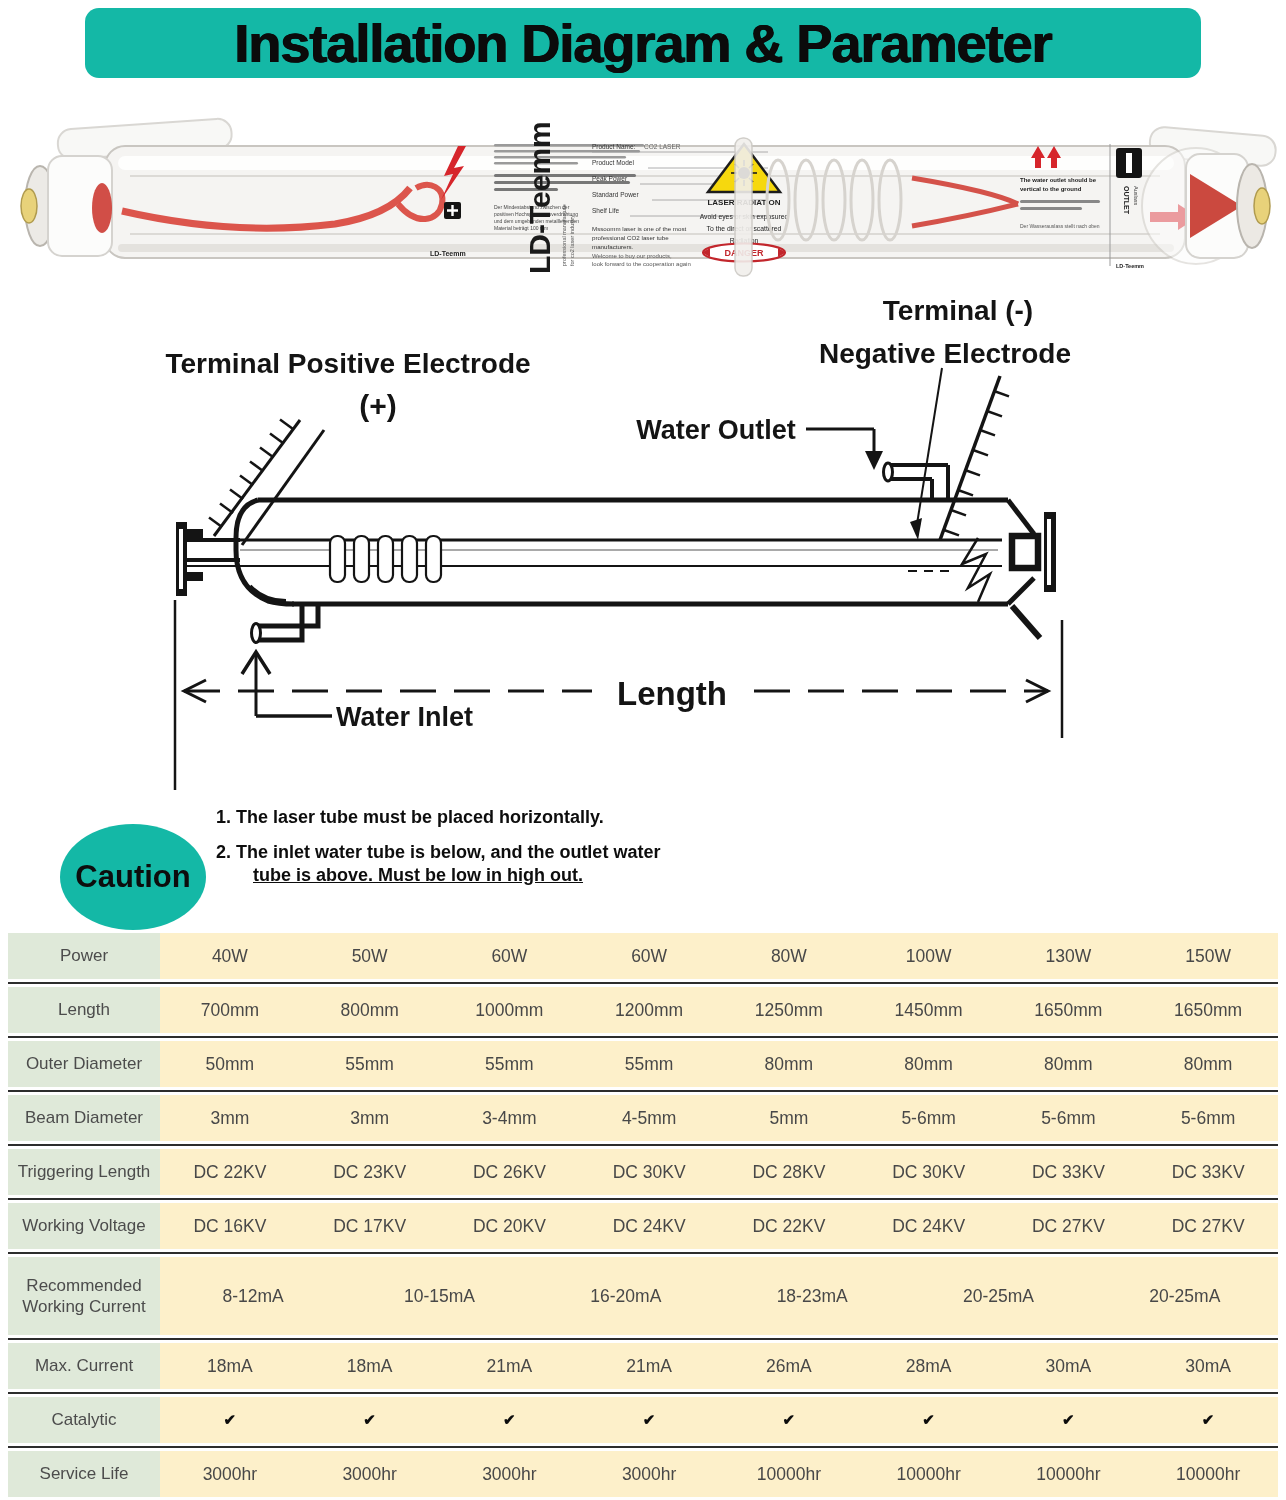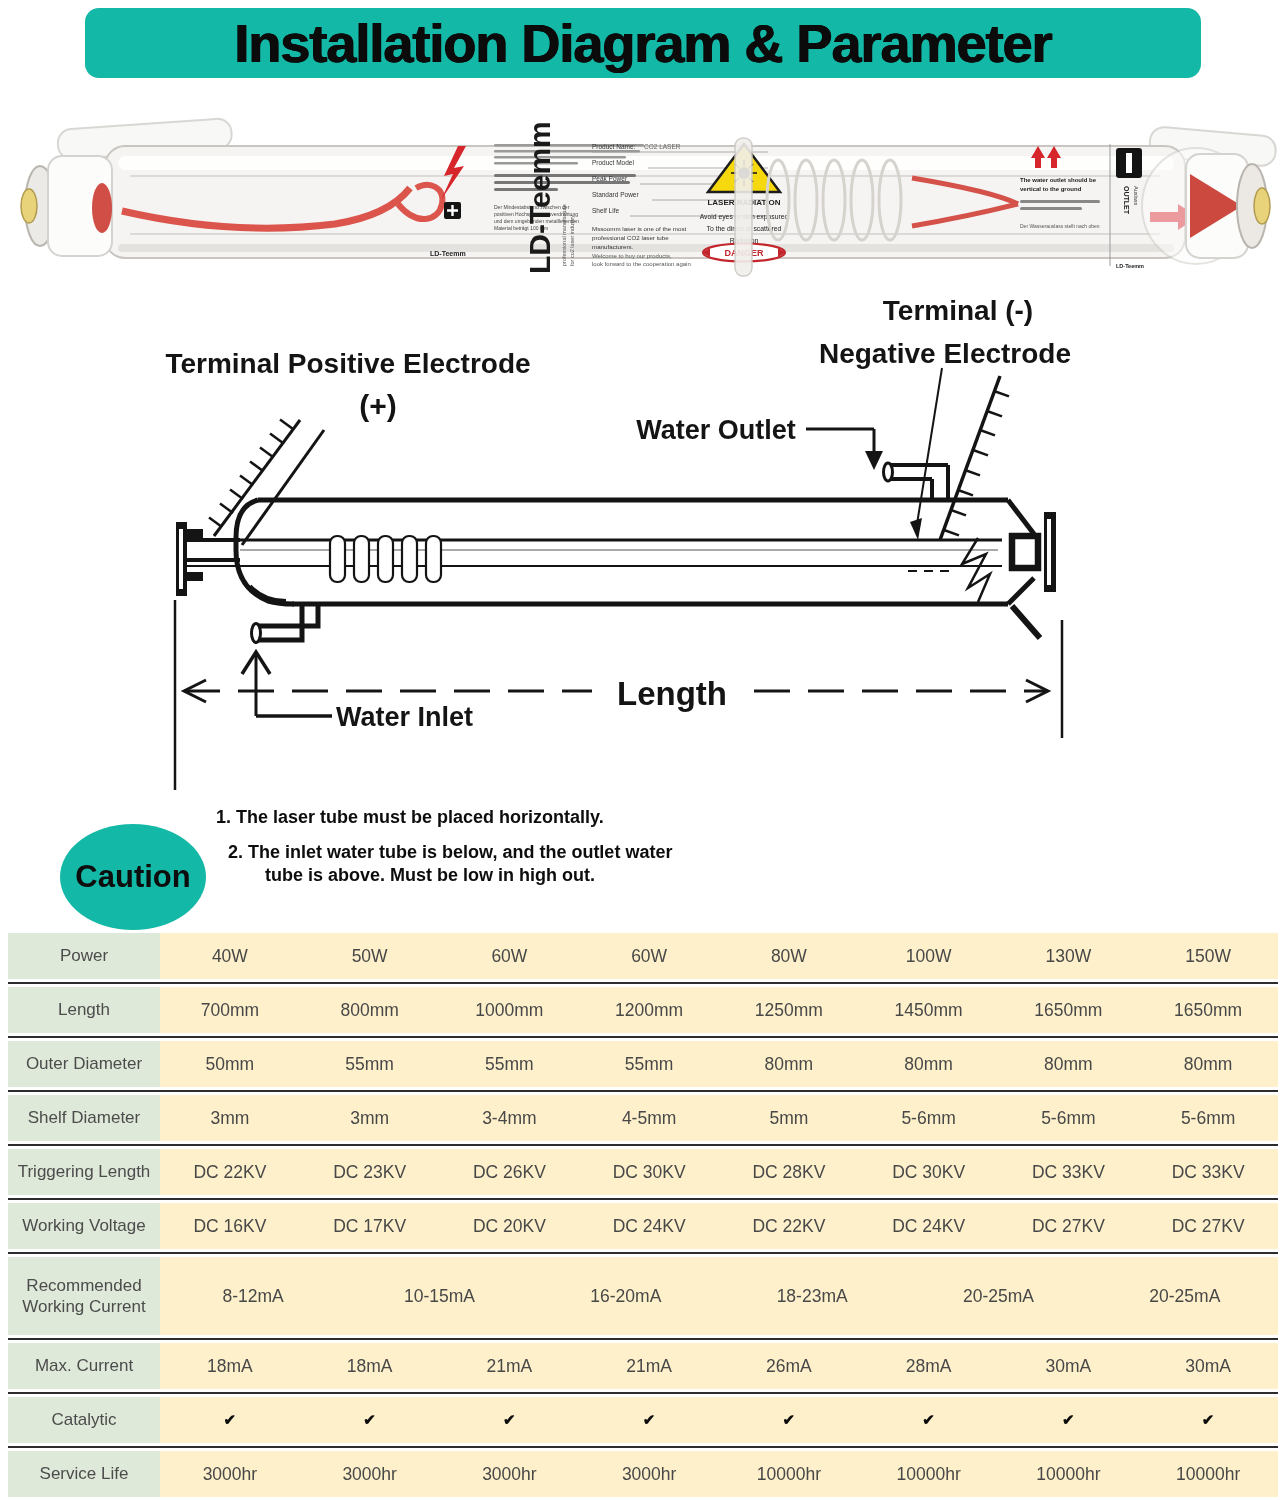--- a/index.html
+++ b/index.html
@@ -15,22 +15,22 @@
   .photo-svg{position:absolute;left:0;top:116px;width:1286px;height:172px;}
   .diagram-svg{position:absolute;left:0;top:288px;width:1286px;height:512px;}
   .diagram-svg text, .photo-svg text{font-family:"Liberation Sans",sans-serif;}
 
   
   .caution-badge{position:absolute;left:60px;top:824px;width:146px;height:106px;
     background:#14b8a6;border-radius:50%;display:flex;align-items:center;justify-content:center;
     font-size:31px;font-weight:bold;color:#0d0d0d;}
   .caution-notes{position:absolute;left:216px;top:806px;width:880px;
     font-weight:bold;font-size:18px;color:#0d0d0d;line-height:1.28;}
-  .caution-note2{margin-top:12px;margin-left:12px;}
-  .caution-note2 .wrap-line{padding-left:37px;}
+  .caution-note2{margin-top:12px;}
+  .caution-note2 .wrap-line{padding-left:37px;text-decoration:underline;}
 
   
   .param-table{position:absolute;left:8px;top:930px;width:1270px;}
   .t-row-wrap{padding:3px 0;}
   .t-row-wrap + .t-row-wrap{border-top:2px solid #2d2d2d;}
   .t-row{display:flex;align-items:flex-start;}
   .t-label{width:152px;background:#dfe9d9;display:flex;align-items:center;justify-content:center;
     text-align:center;color:#4c4c4c;font-size:17px;min-height:46px;line-height:1.25;}
   .t-cell{flex:1;background:#fdf0ca;display:flex;align-items:center;justify-content:center;
     color:#484848;font-size:17.5px;min-height:46px;}
@@ -332,21 +332,21 @@
           <div class="t-cell">55mm</div>
           <div class="t-cell">80mm</div>
           <div class="t-cell">80mm</div>
           <div class="t-cell">80mm</div>
           <div class="t-cell">80mm</div>
         </div>
     </div>
 
     <div class="t-row-wrap">
       <div class="t-row">
-        <div class="t-label">Shelf Diameter</div>
+        <div class="t-label">Beam Diameter</div>
       <div class="t-cell">3mm</div>
           <div class="t-cell">3mm</div>
           <div class="t-cell">3-4mm</div>
           <div class="t-cell">4-5mm</div>
           <div class="t-cell">5mm</div>
           <div class="t-cell">5-6mm</div>
           <div class="t-cell">5-6mm</div>
           <div class="t-cell">5-6mm</div>
         </div>
     </div>

